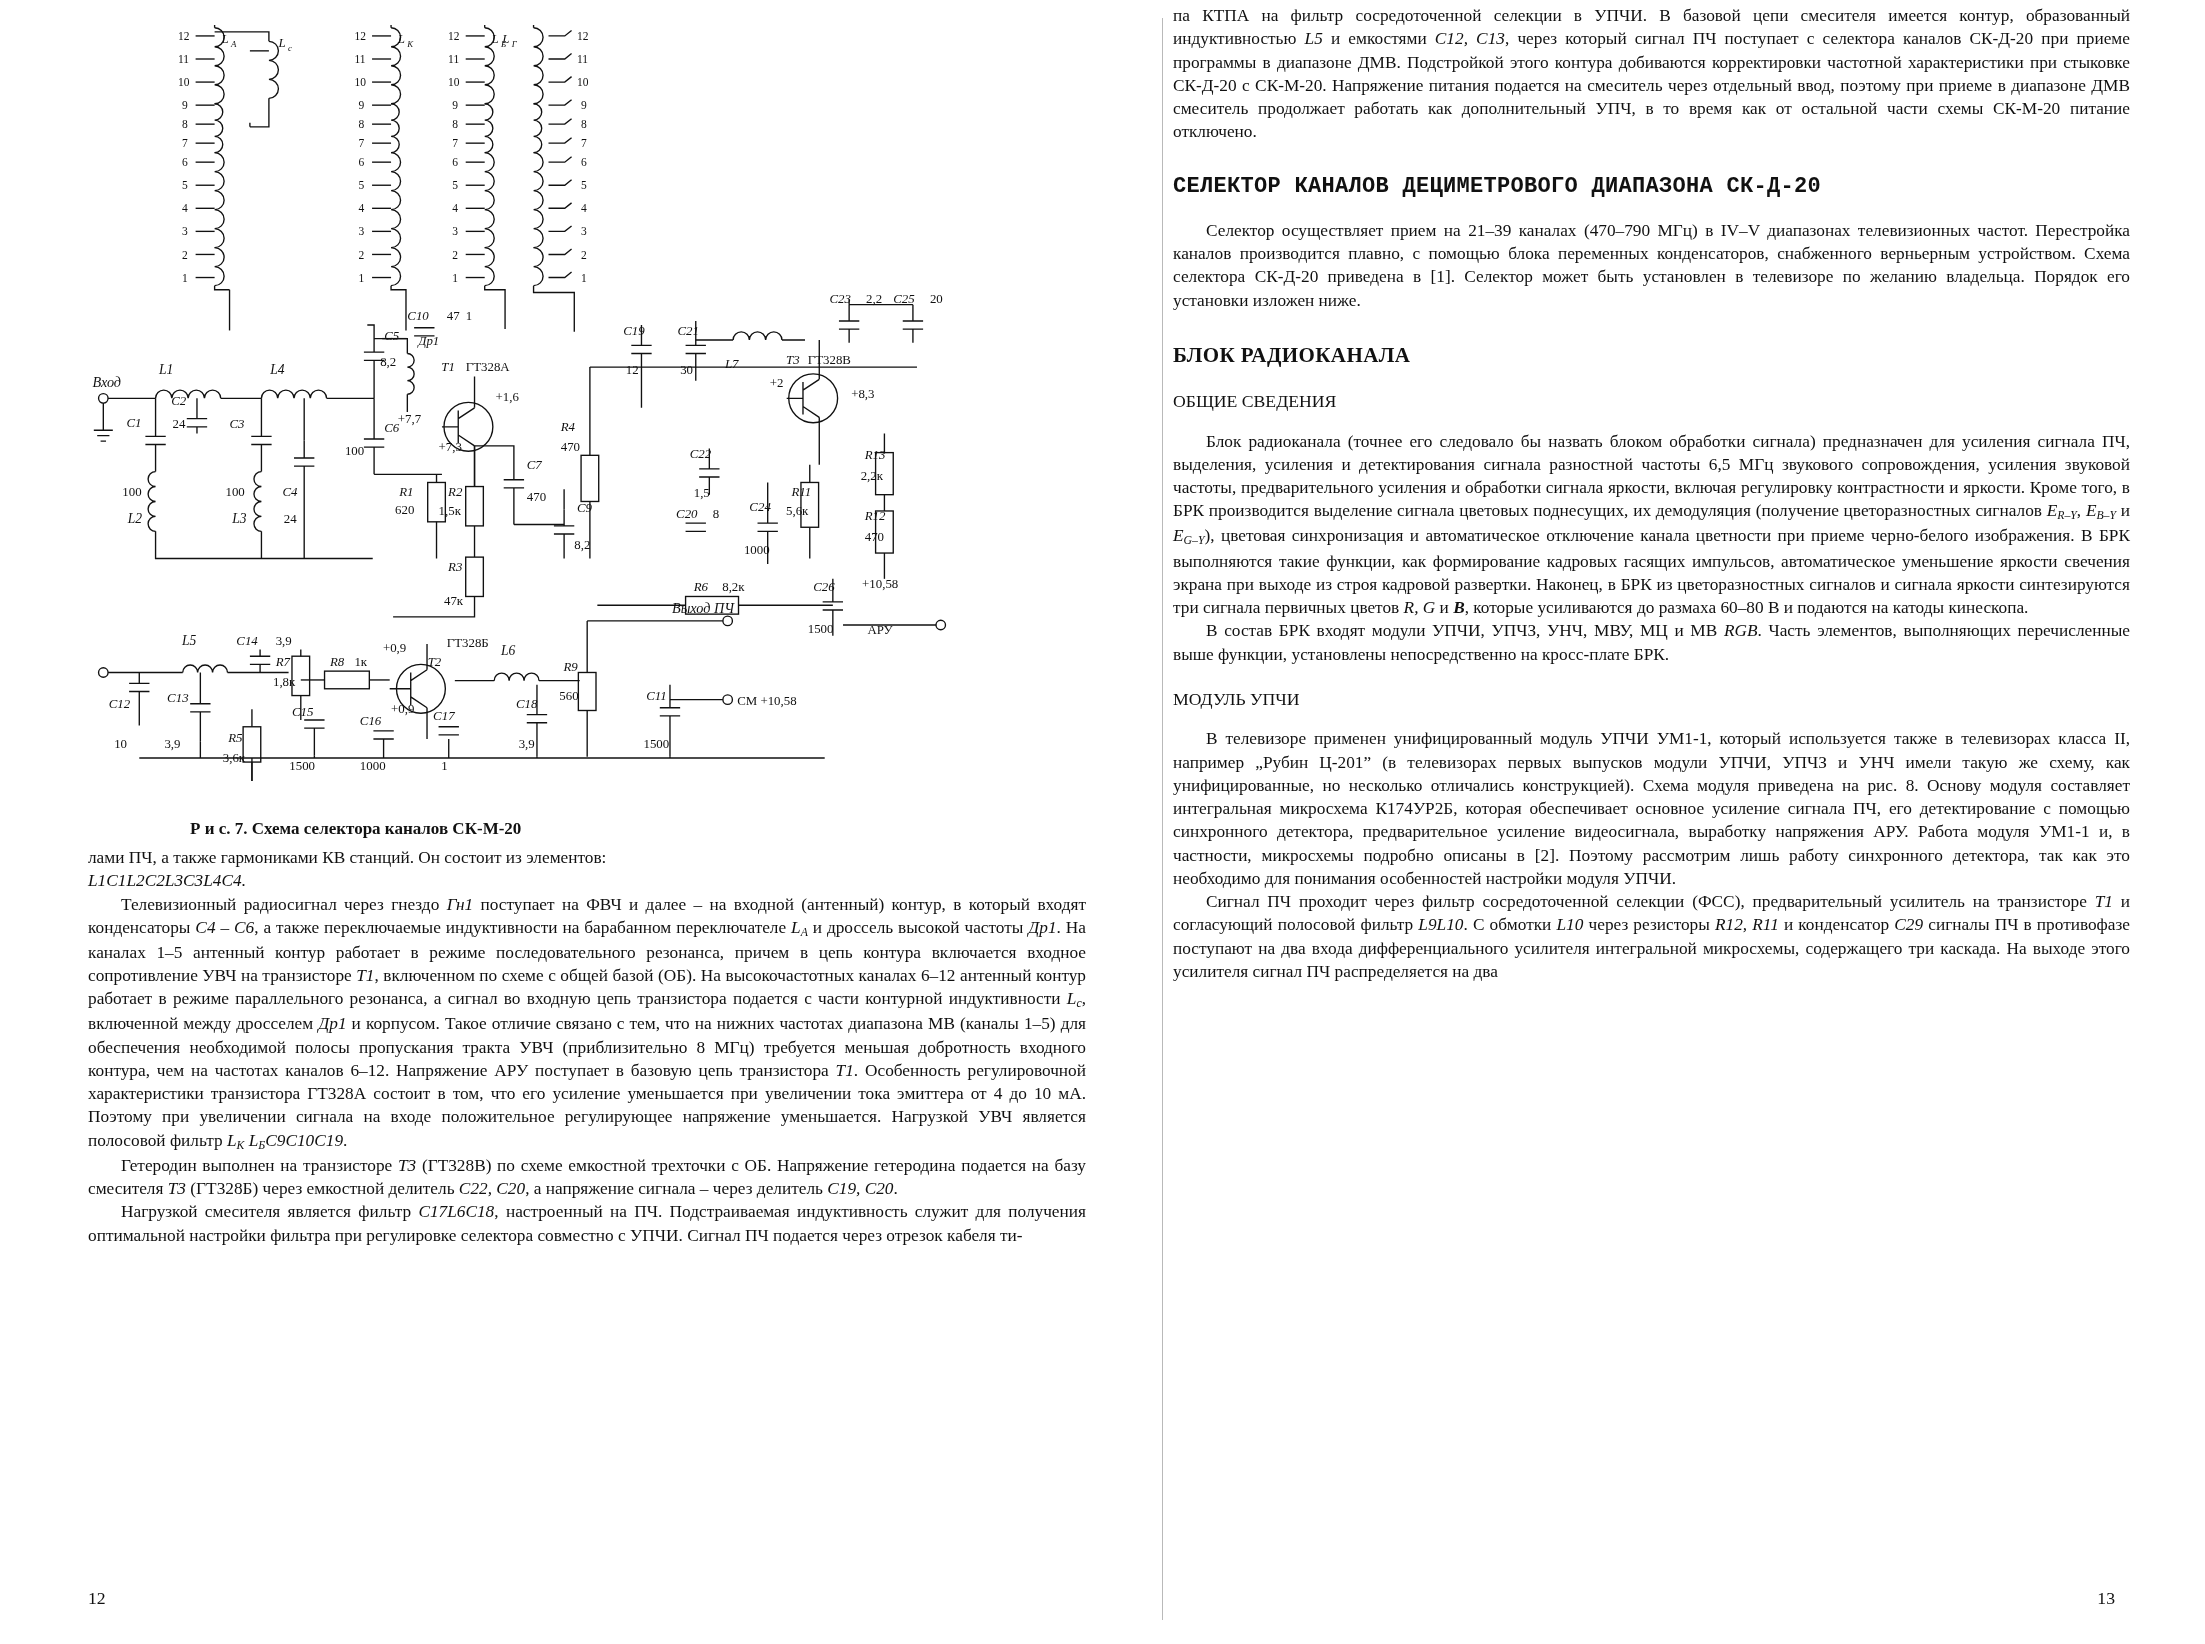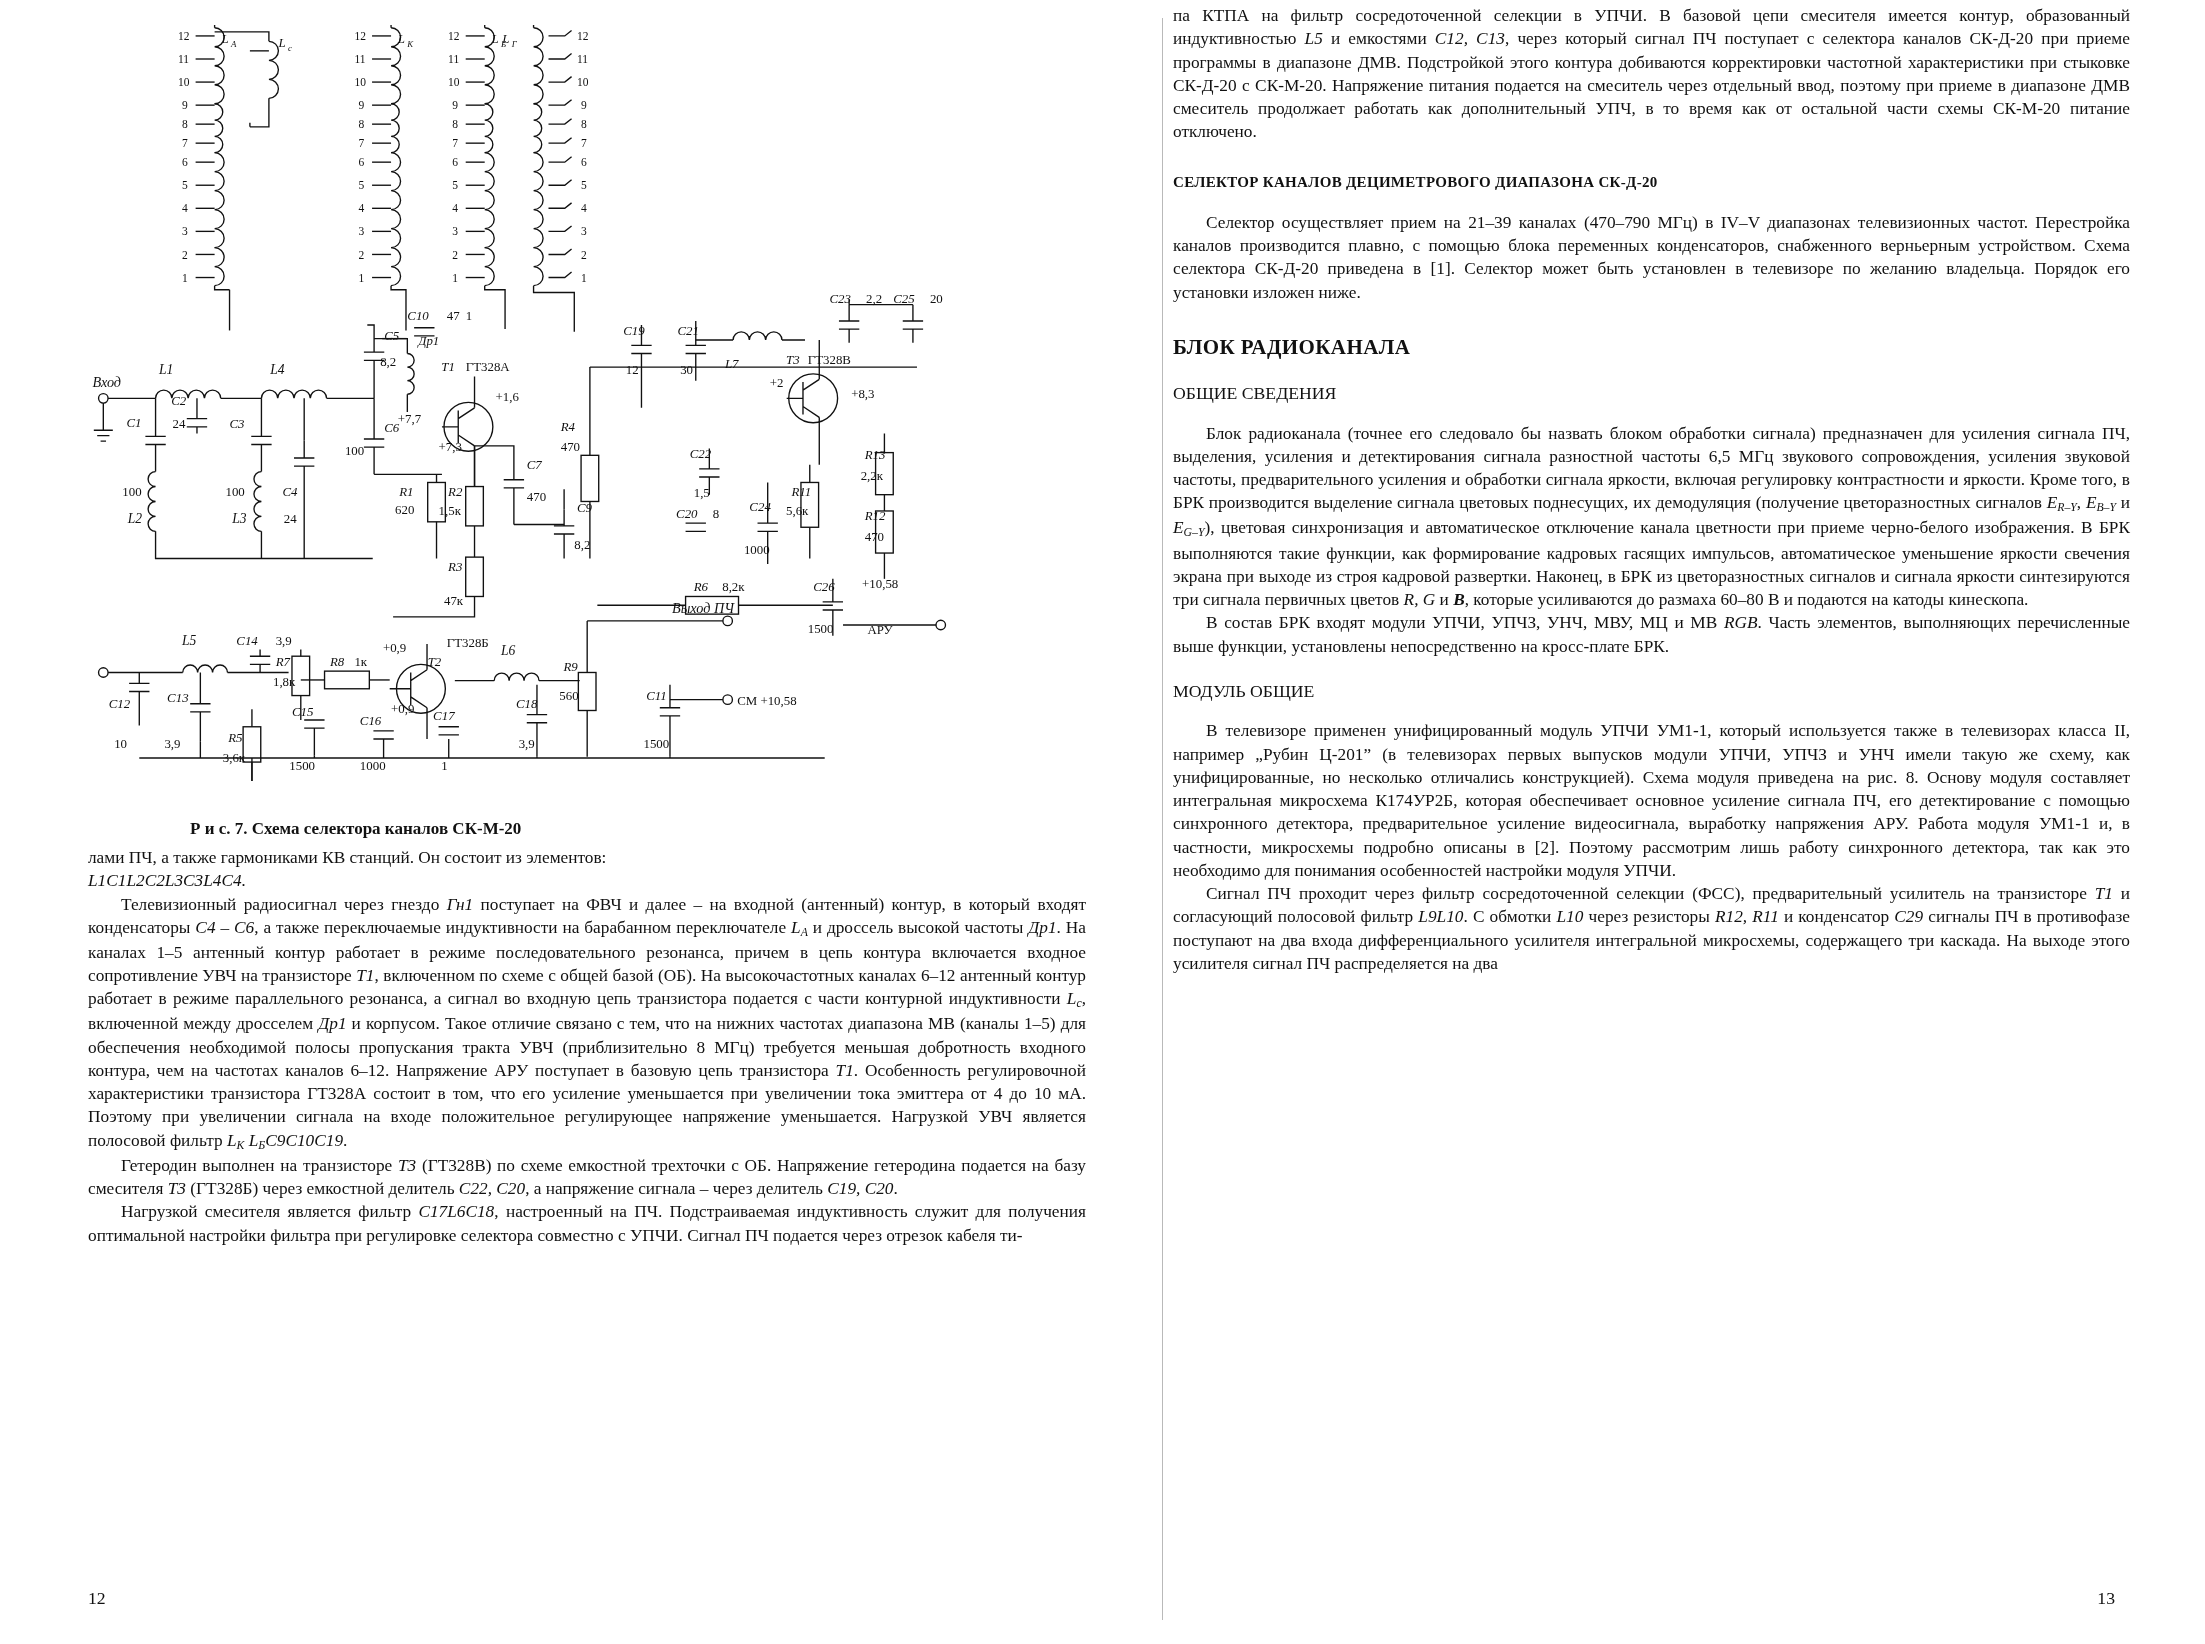--- a/index.html
+++ b/index.html
@@ -49,25 +49,26 @@
     line-height: 1.345;
     text-align: justify;
     text-justify: inter-word;
     text-indent: 33px;
     hyphens: manual;
   }
   p.noindent { text-indent: 0; }
   .it { font-style: italic; }
   .bi { font-style: italic; font-weight: bold; }
   h2.section {
-    font-size: 15px;
+    font-size: 22px;
     font-weight: bold;
     letter-spacing: 0.3px;
     margin: 30px 0 20.4px 0;
     text-align: left;
+    font-family: Liberation Mono, monospace;
   }
   h2.bigsection {
     font-size: 21px;
     font-weight: bold;
     letter-spacing: 0.4px;
     margin: 31px 0 20.4px 0;
   }
   h3.sub {
     font-size: 17.7px;
     font-weight: normal;
@@ -562,21 +563,21 @@
 
     <p>Селектор осуществляет прием на 21–39 каналах (470–790 МГц) в IV–V диапазонах телевизионных частот. Перестройка каналов производится плавно, с помощью блока переменных конденсаторов, снабженного верньерным устройством. Схема селектора СК-Д-20 приведена в [1]. Селектор может быть установлен в телевизоре по желанию владельца. Порядок его установки изложен ниже.</p>
 
     <h2 class="bigsection">БЛОК РАДИОКАНАЛА</h2>
     <h3 class="sub">ОБЩИЕ СВЕДЕНИЯ</h3>
 
     <p>Блок радиоканала (точнее его следовало бы назвать блоком обработки сигнала) предназначен для усиления сигнала ПЧ, выделения, усиления и детектирования сигнала разностной частоты 6,5 МГц звукового сопровождения, усиления звуковой частоты, предварительного усиления и обработки сигнала яркости, включая  регулировку контрастности и яркости. Кроме того, в  БРК производится выделение сигнала  цветовых поднесущих, их демодуляция (получение цветоразностных сигналов <span class="it">E</span><sub class="f">R–Y</sub>, <span class="it">E</span><sub class="f">B–Y</sub> и <span class="it">E</span><sub class="f">G–Y</sub>),  цветовая  синхронизация и автоматическое отключение канала цветности при приеме черно-белого изображения. В БРК выполняются такие функции, как формирование кадровых гасящих импульсов, автоматическое уменьшение яркости свечения экрана при выходе из строя кадровой развертки. Наконец, в БРК из цветоразностных сигналов и сигнала яркости синтезируются три сигнала первичных цветов <span class="it">R, G</span> и <span class="bi">B</span>, которые усиливаются до размаха 60–80 В и подаются на катоды кинескопа.</p>
 
     <p>В состав БРК входят модули УПЧИ, УПЧЗ, УНЧ, МВУ, МЦ и МВ <span class="it">RGB</span>. Часть элементов, выполняющих перечисленные выше функции, установлены непосредственно на кросс-плате БРК.</p>
 
-    <h3 class="sub">МОДУЛЬ ОБЩИЕ</h3>
+    <h3 class="sub">МОДУЛЬ УПЧИ</h3>
 
     <p>В телевизоре применен унифицированный модуль УПЧИ УМ1-1, который используется также в телевизорах класса II, например „Рубин Ц-201” (в телевизорах первых выпусков модули УПЧИ, УПЧЗ и УНЧ имели такую же схему, как  унифицированные, но несколько отличались конструкцией). Схема модуля приведена на рис. 8. Основу модуля составляет интегральная микросхема К174УР2Б, которая обеспечивает основное усиление сигнала ПЧ, его детектирование с помощью синхронного детектора, предварительное усиление видеосигнала, выработку напряжения АРУ. Работа модуля УМ1-1 и, в частности, микросхемы подробно описаны в [2]. Поэтому рассмотрим лишь работу синхронного детектора, так как это необходимо для понимания особенностей настройки модуля УПЧИ.</p>
 
     <p>Сигнал ПЧ проходит через фильтр сосредоточенной селекции (ФСС), предварительный усилитель на транзисторе <span class="it">Т1</span> и согласующий полосовой фильтр <span class="it">L9L10</span>. С обмотки <span class="it">L10</span> через резисторы <span class="it">R12, R11</span>  и конденсатор <span class="it">С29</span> сигналы ПЧ в противофазе поступают на два входа дифференциального усилителя интегральной микросхемы, содержащего три каскада. На выходе этого усилителя сигнал ПЧ распределяется на два</p>
 
     <div class="folio folio-right">13</div>
   </div>
 
 </div>
 

